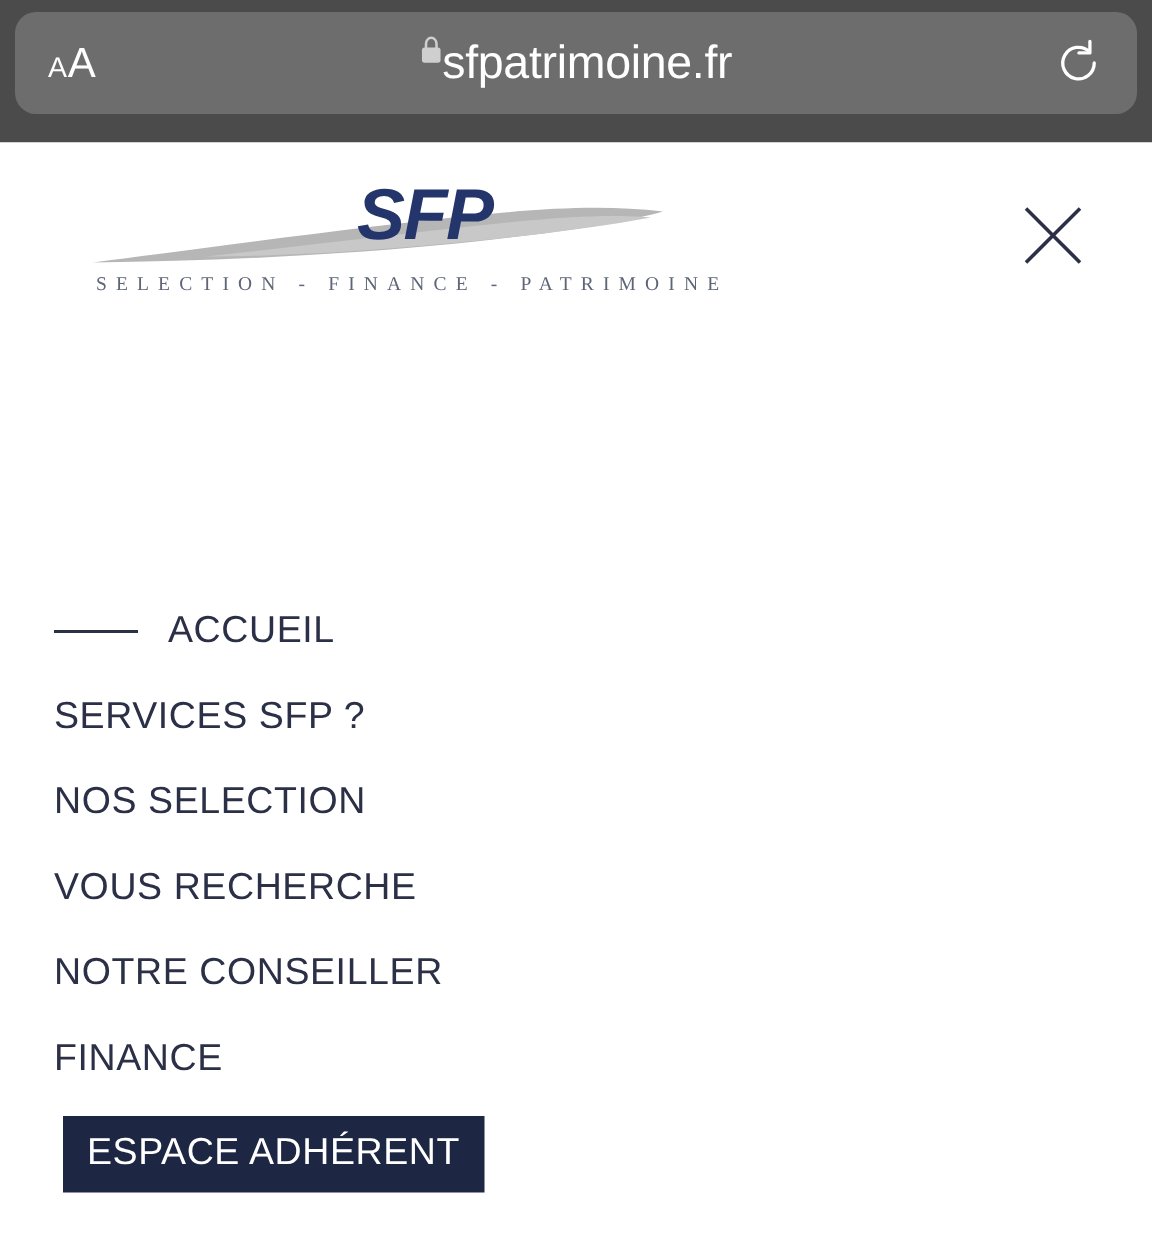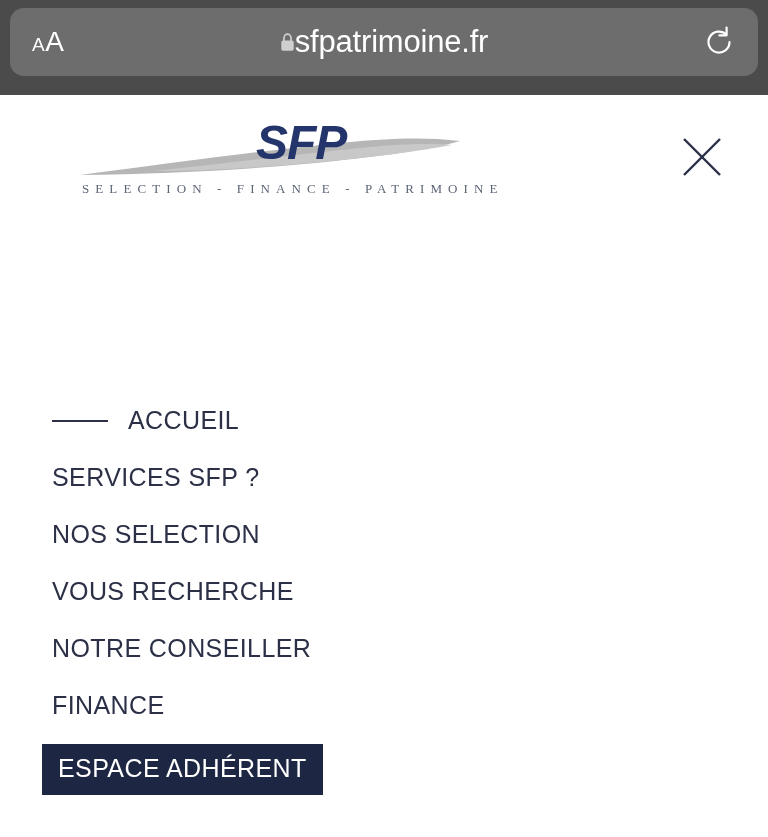--- a/index.html
+++ b/index.html
@@ -47,21 +47,21 @@
     display: flex;
     align-items: baseline;
     cursor: pointer;
     user-select: none;
   }
   .aa-button .aa-small { font-size: 19px; }
   .aa-button .aa-large { font-size: 28px; }
 
   .url-group {
     display: flex;
-    align-items: center;
+    align-items: flex-start;
     cursor: text;
   }
 
   .lock-icon {
     display: block;
     width: 15px;
     height: 19px;
   }
 
   .url-text {
@@ -91,21 +91,21 @@
   }
 
   
   .site-header {
     position: relative;
     height: 110px;
   }
 
   .logo {
     position: absolute;
-    left: 60px;
+    left: 42px;
     top: 12px;
     width: 490px;
     height: 92px;
   }
 
   .logo svg { display: block; width: 100%; height: 100%; }
 
   .close-button {
     position: absolute;
     right: 41px;
@@ -121,21 +121,21 @@
     position: absolute;
     left: 0;
     top: 297px;
     width: 100%;
   }
 
   .nav-item {
     display: flex;
     align-items: center;
     height: 57px;
-    padding-left: 52px;
+    padding-left: 36px;
     cursor: pointer;
     text-decoration: none;
   }
 
   .nav-dash {
     display: inline-block;
     width: 56px;
     height: 2px;
     background: #2b3047;
     margin-right: 20px;

